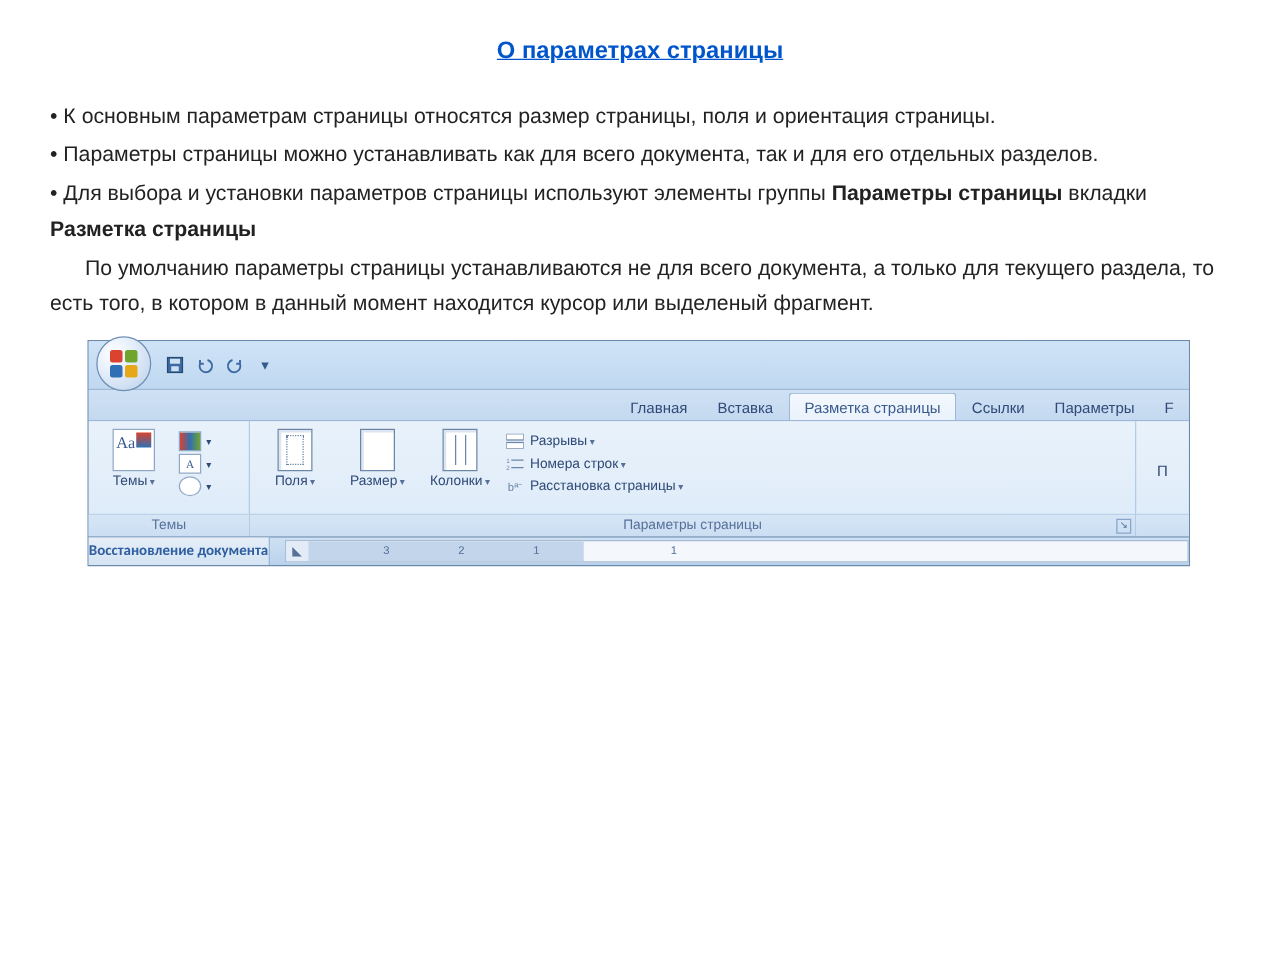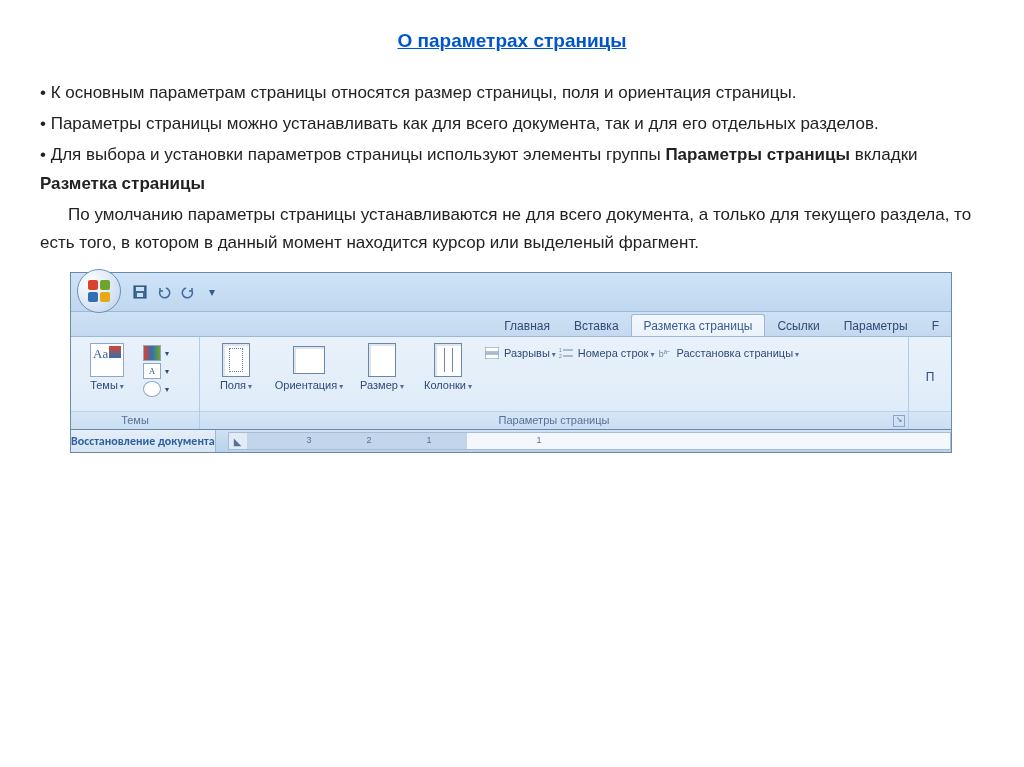--- a/index.html
+++ b/index.html
@@ -147,21 +147,21 @@
     width: 34px; height: 34px;
     display:flex; align-items:center; justify-content:center;
   }
   .drop-arrow::after {
     content:"▾";
     font-size: 8px;
     margin-left: 2px;
     color:#567099;
   }
   .small-stack {
-    display:flex; flex-direction:row; gap:2px;
+    display:flex; flex-direction:column; gap:2px;
     padding-top:2px;
   }
   .small-btn {
     display:flex; align-items:center; gap:4px;
     font-size: 11px;
     color:#2f4a77;
     white-space: nowrap;
   }
   .small-ico {
     width:16px; height:16px;
@@ -330,26 +330,20 @@
     </div>
 
     <div class="group" style="flex:1">
       <div class="group-content">
         <div class="big-btn">
           <div class="ico">
               <div class="ico-page margins"></div>
             </div>
           <span class="drop-arrow">Поля</span>
         </div>
-        <div class="big-btn" style="width:74px">
-          <div class="ico">
-              <div class="ico-page orient"></div>
-            </div>
-          <span class="drop-arrow">Ориентация</span>
-        </div>
         <div class="big-btn">
           <div class="ico">
               <div class="ico-page"></div>
             </div>
           <span class="drop-arrow">Размер</span>
         </div>
         <div class="big-btn">
           <div class="ico">
               <div class="ico-page cols"></div>
             </div>

